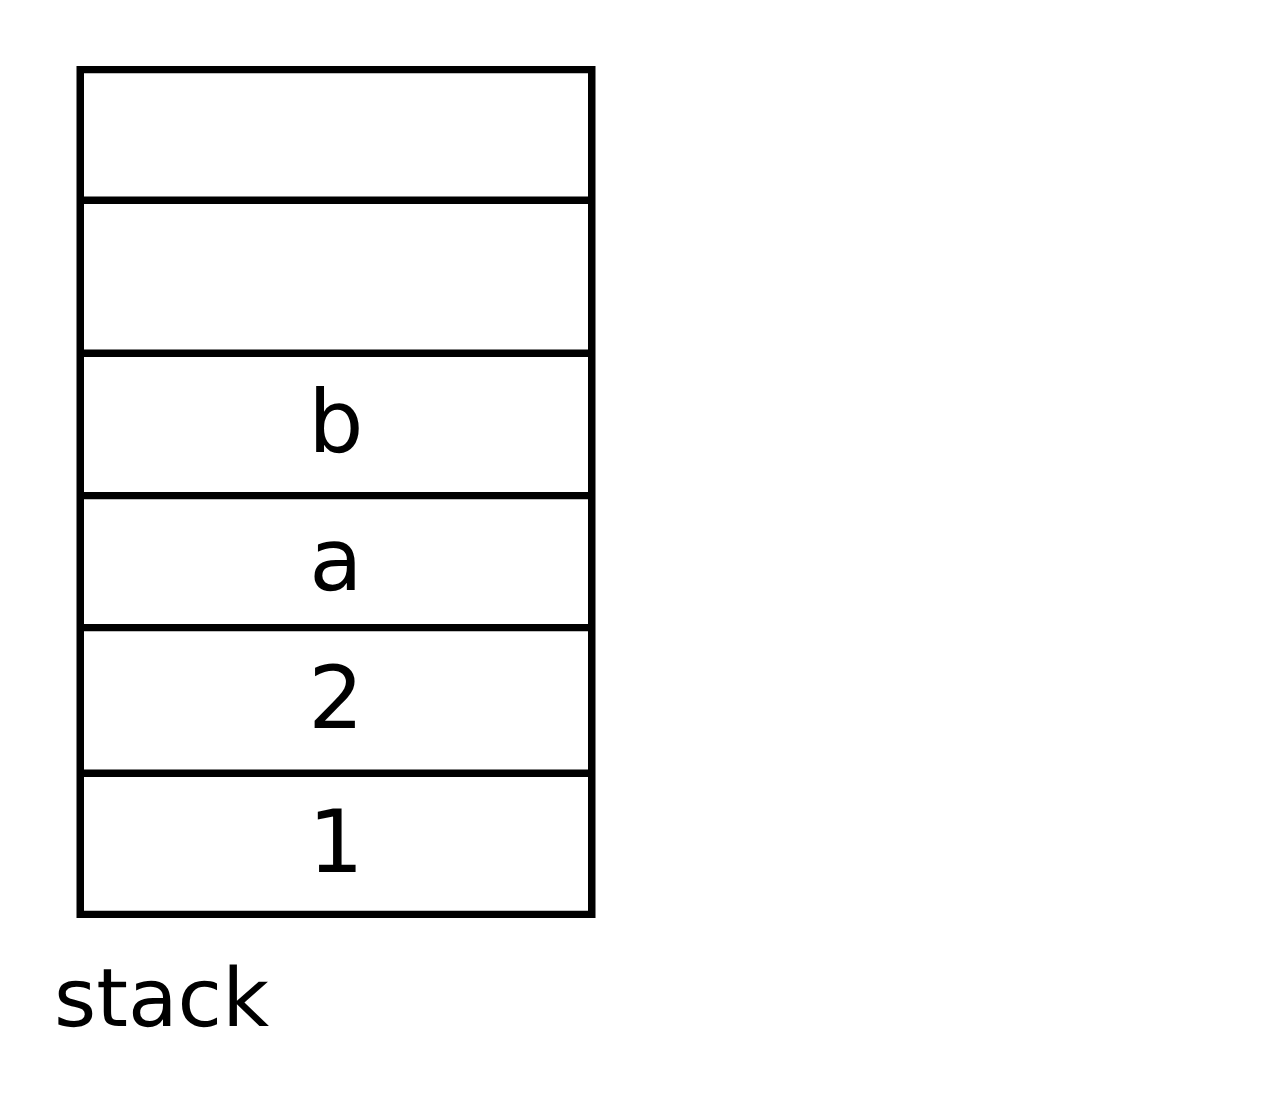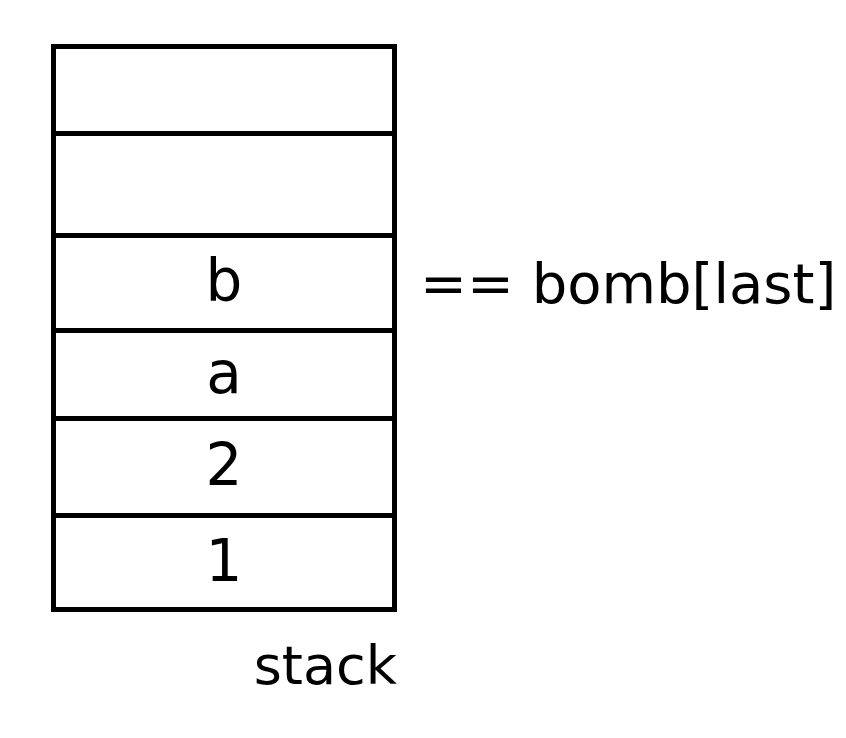--- a/index.html
+++ b/index.html
@@ -80,24 +80,24 @@
     font-size: 56px;
     line-height: 1;
     font-weight: 400;
     color: #000000;
     white-space: nowrap;
   }
 
   
   .caption {
     position: absolute;
-    left: 51px;
+    left: 36px;
     top: 639px;
     width: 346px;
-    text-align: right;
+    text-align: left;
     font-family: "DejaVu Sans", sans-serif;
     font-size: 54px;
     line-height: 1;
     font-weight: 400;
     color: #000000;
   }
 </style>
 </head>
 <body>
 
@@ -124,17 +124,16 @@
     <div class="stack-cell h-4">
       <span class="cell-value">2</span>
     </div>
 
     <div class="stack-cell h-5">
       <span class="cell-value">1</span>
     </div>
 
   </div>
 
-  <div class="annotation">== bomb[last]</div>
 
   <div class="caption">stack</div>
 
 </div>
 
 </body></html>

